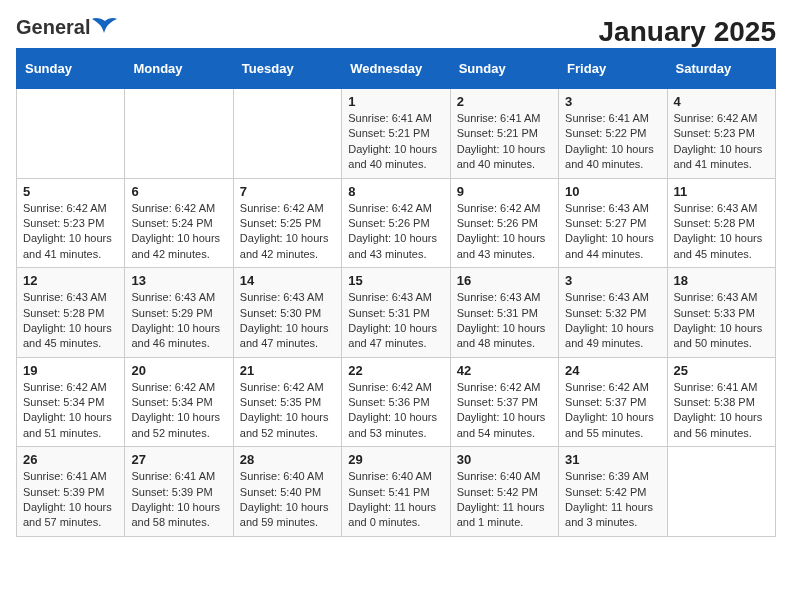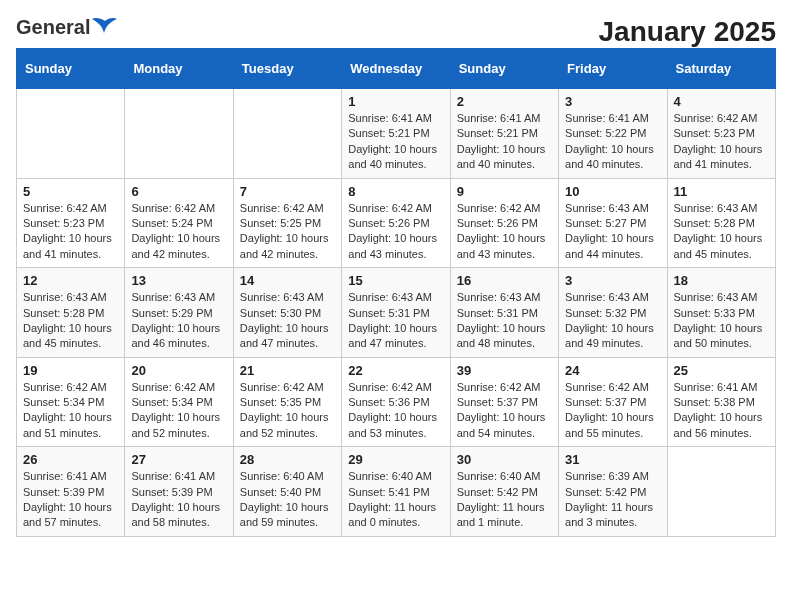--- a/index.html
+++ b/index.html
@@ -269,21 +269,21 @@
 and 52 minutes.</div>
         </td>
         <td>
           <span class="day-number">22</span>
           <div class="day-info" style="white-space: pre-line;">Sunrise: 6:42 AM
 Sunset: 5:36 PM
 Daylight: 10 hours
 and 53 minutes.</div>
         </td>
         <td>
-          <span class="day-number">39</span>
+          <span class="day-number">42</span>
           <div class="day-info" style="white-space: pre-line;">Sunrise: 6:42 AM
 Sunset: 5:37 PM
 Daylight: 10 hours
 and 54 minutes.</div>
         </td>
         <td>
           <span class="day-number">24</span>
           <div class="day-info" style="white-space: pre-line;">Sunrise: 6:42 AM
 Sunset: 5:37 PM
 Daylight: 10 hours

